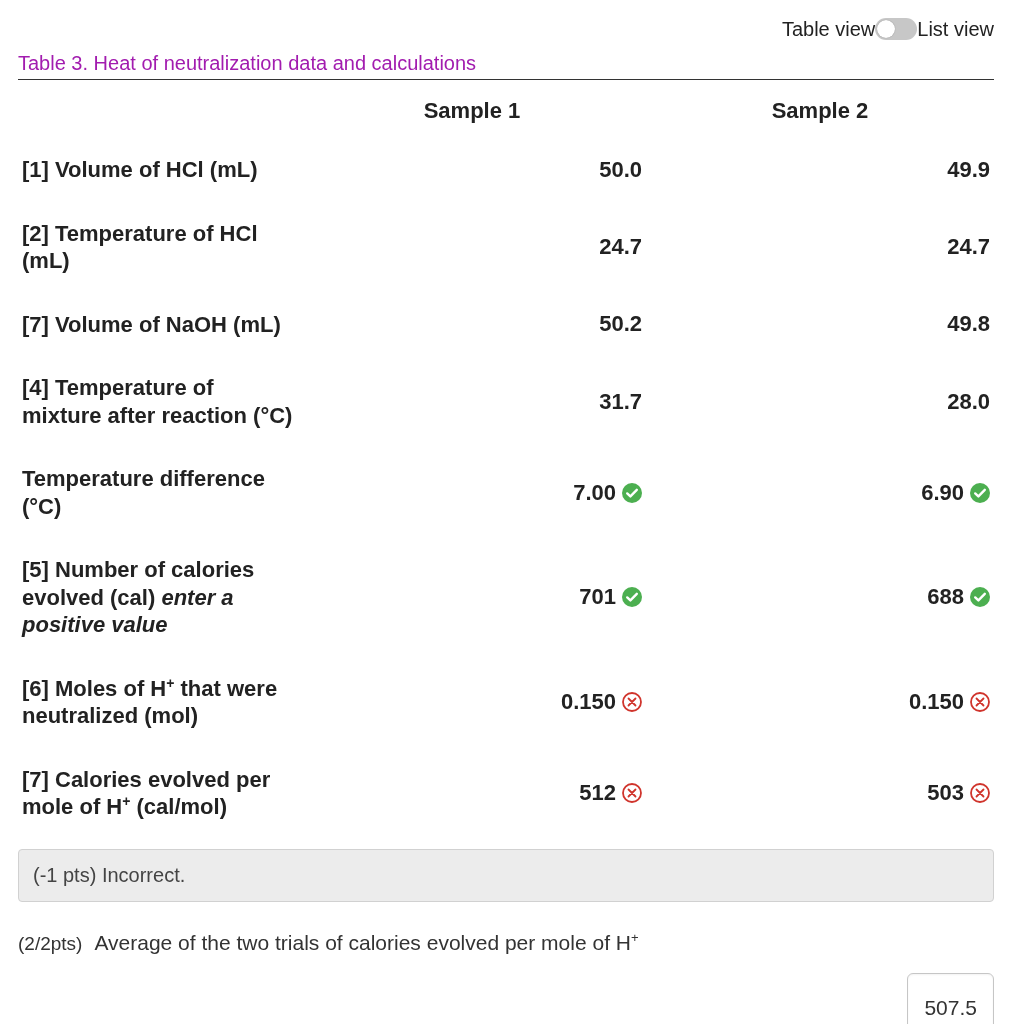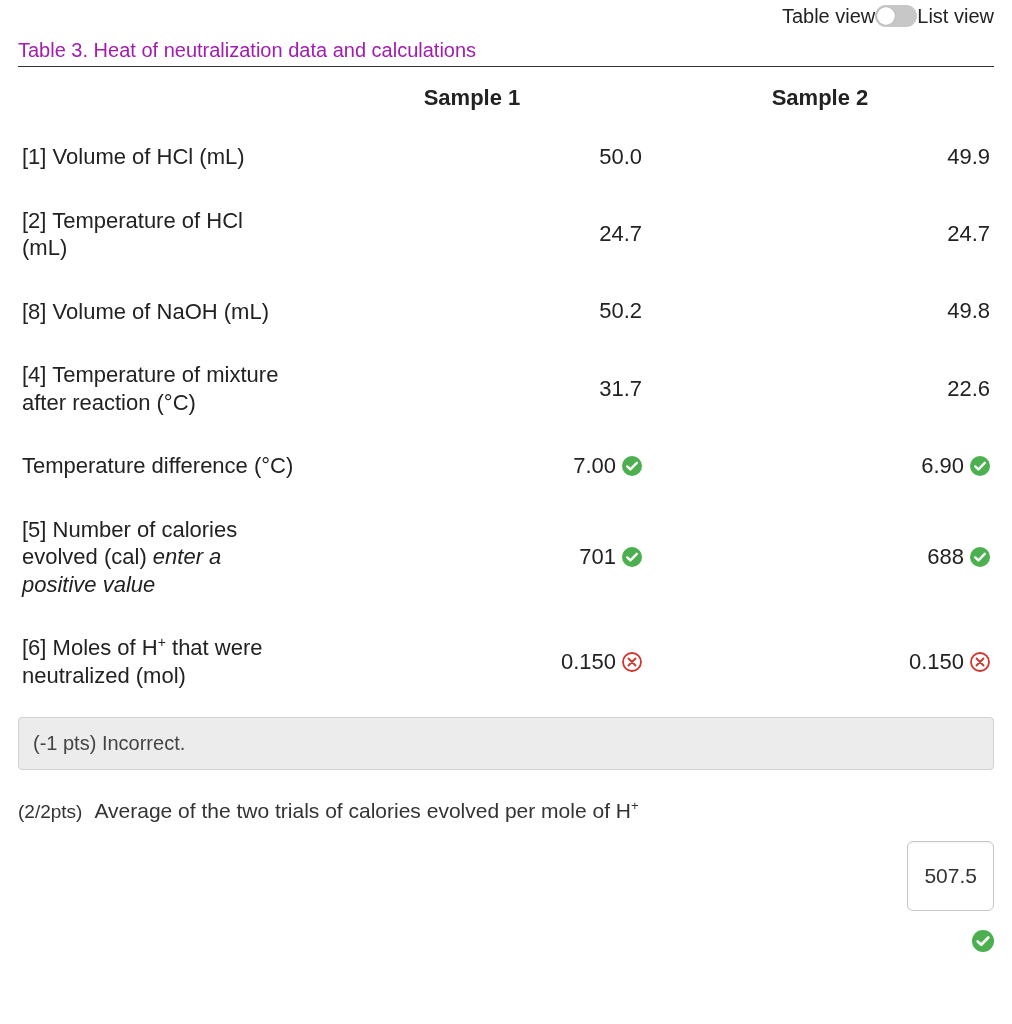--- a/index.html
+++ b/index.html
@@ -20,21 +20,21 @@
     width:1012px;
     box-sizing:border-box;
     padding:0 18px 24px 18px;
   }
   
   .view-toggle{
     display:flex;
     align-items:center;
     justify-content:flex-end;
     font-size:20px;
-    padding-top:3px;
+    padding-top:16px;
     height:26px;
   }
   .toggle{
     width:42px;height:22px;border-radius:11px;background:#c7c7c7;position:relative;flex:0 0 auto;
   }
   .toggle .knob{
     position:absolute;left:2px;top:2px;width:18px;height:18px;border-radius:50%;background:#fff;
     box-shadow:0 0 1px rgba(0,0,0,.4);
   }
   
@@ -55,35 +55,35 @@
   }
   table.data th{
     font-weight:700;font-size:22px;text-align:center;padding:14px 4px 18px 4px;
   }
   table.data td{
     vertical-align:middle;
     padding:14px 4px 22px 4px;
     font-size:22px;
   }
   table.data td.label{
-    font-weight:400;
+    font-weight:700;
     font-size:22px;
     line-height:1.25;
     max-width:260px;
   }
   td.label .hint{font-style:italic;}
   td.label sup{font-size:14px;vertical-align:super;}
   td.val{
     text-align:right;
     font-size:21px;
     white-space:nowrap;
     padding-right:12px;
   }
   td.val .wrap{
-    display:inline-flex;align-items:center;gap:6px;justify-content:flex-end;
+    display:inline-flex;align-items:center;gap:6px;justify-content:flex-end;font-weight:bold;
   }
   
   .ic{
     width:20px;height:20px;display:inline-block;flex:0 0 auto;
   }
   .ic svg{width:100%;height:100%;display:block;}
   
   .panel{
     background:var(--panel-bg);
     border:1px solid var(--panel-border);
@@ -169,35 +169,35 @@
       <tr>
         <td class="label">[2] Temperature of HCl (mL)</td>
         <td class="val"><span class="wrap">
             <span>24.7</span>
           </span></td>
         <td class="val"><span class="wrap">
             <span>24.7</span>
           </span></td>
       </tr>
       <tr>
-        <td class="label">[8] Volume of NaOH (mL)</td>
+        <td class="label">[7] Volume of NaOH (mL)</td>
         <td class="val"><span class="wrap">
             <span>50.2</span>
           </span></td>
         <td class="val"><span class="wrap">
             <span>49.8</span>
           </span></td>
       </tr>
       <tr>
         <td class="label">[4] Temperature of mixture after reaction (°C)</td>
         <td class="val"><span class="wrap">
             <span>31.7</span>
           </span></td>
         <td class="val"><span class="wrap">
-            <span>22.6</span>
+            <span>28.0</span>
           </span></td>
       </tr>
       <tr>
         <td class="label">Temperature difference (°C)</td>
         <td class="val"><span class="wrap">
             <span>7.00</span>
             <span class="ic">
               <svg viewBox="0 0 20 20">
                 <use href="#ic-ok"></use>
               </svg>
@@ -236,20 +236,39 @@
         <td class="val"><span class="wrap">
             <span>0.150</span>
             <span class="ic">
               <svg viewBox="0 0 20 20">
                 <use href="#ic-bad"></use>
               </svg>
             </span>
           </span></td>
         <td class="val"><span class="wrap">
             <span>0.150</span>
+            <span class="ic">
+              <svg viewBox="0 0 20 20">
+                <use href="#ic-bad"></use>
+              </svg>
+            </span>
+          </span></td>
+      </tr>
+      <tr>
+        <td class="label">[7] Calories evolved per mole of H<sup>+</sup> (cal/mol)</td>
+        <td class="val"><span class="wrap">
+            <span>512</span>
+            <span class="ic">
+              <svg viewBox="0 0 20 20">
+                <use href="#ic-bad"></use>
+              </svg>
+            </span>
+          </span></td>
+        <td class="val"><span class="wrap">
+            <span>503</span>
             <span class="ic">
               <svg viewBox="0 0 20 20">
                 <use href="#ic-bad"></use>
               </svg>
             </span>
           </span></td>
       </tr>
     </tbody>
 </table>
 

